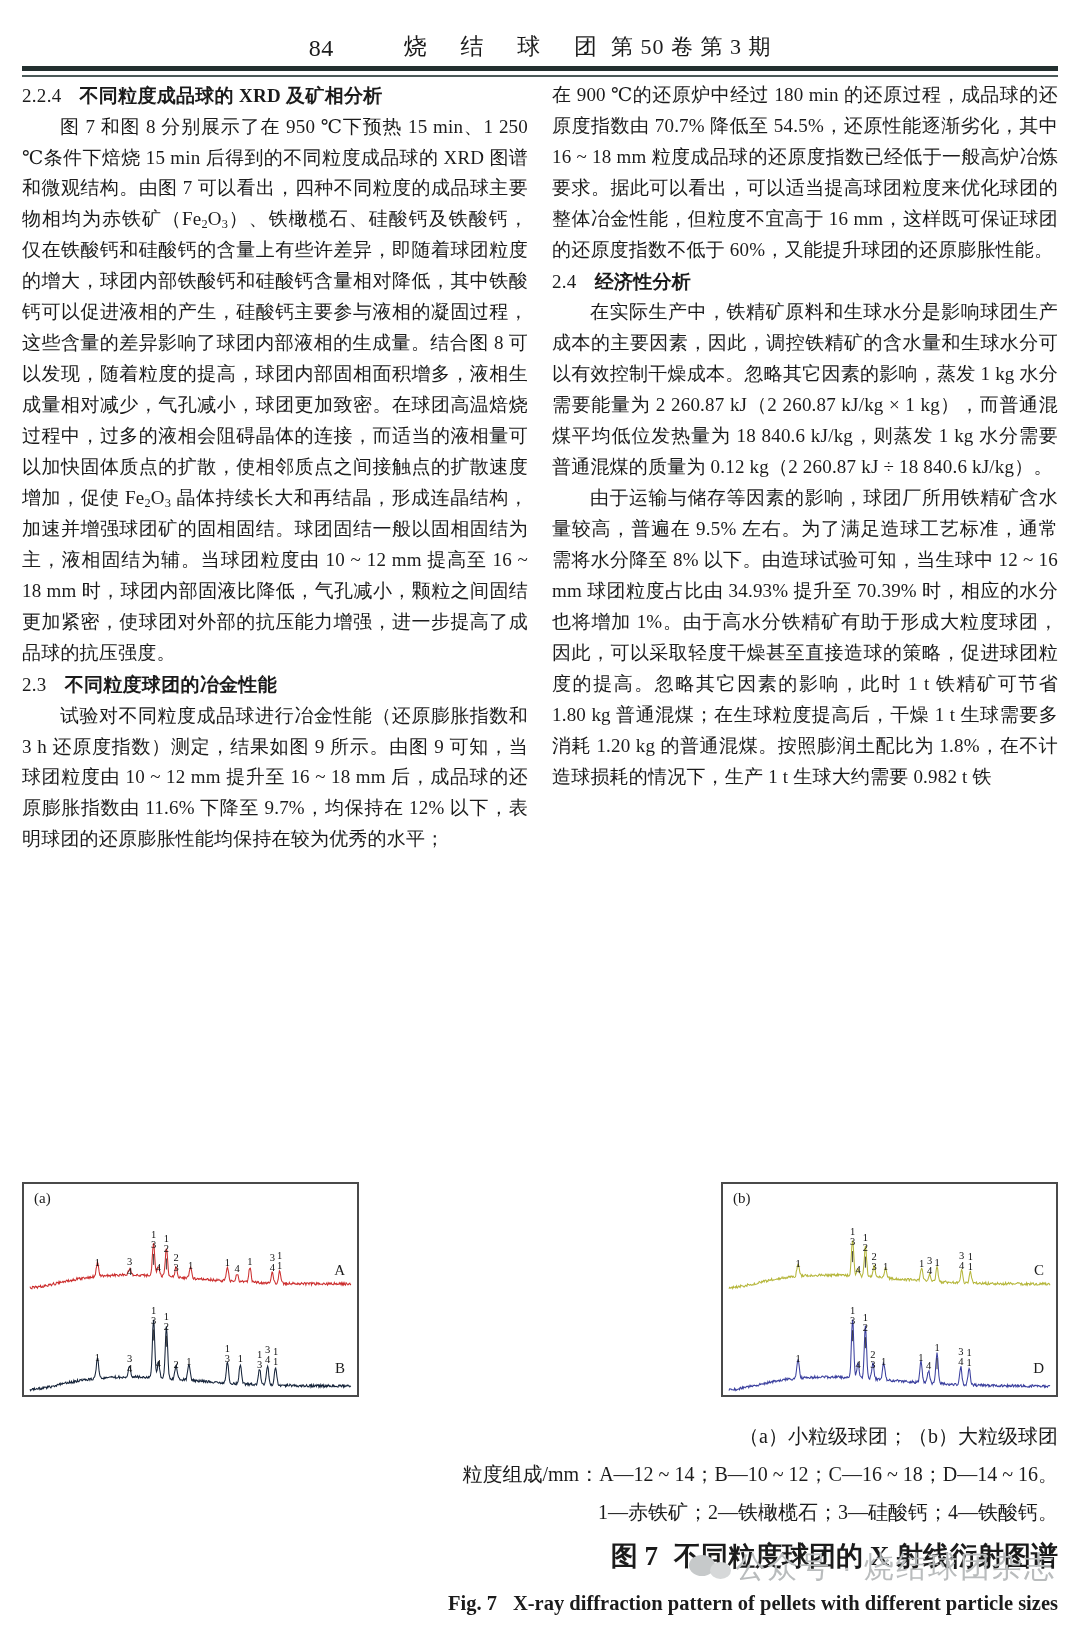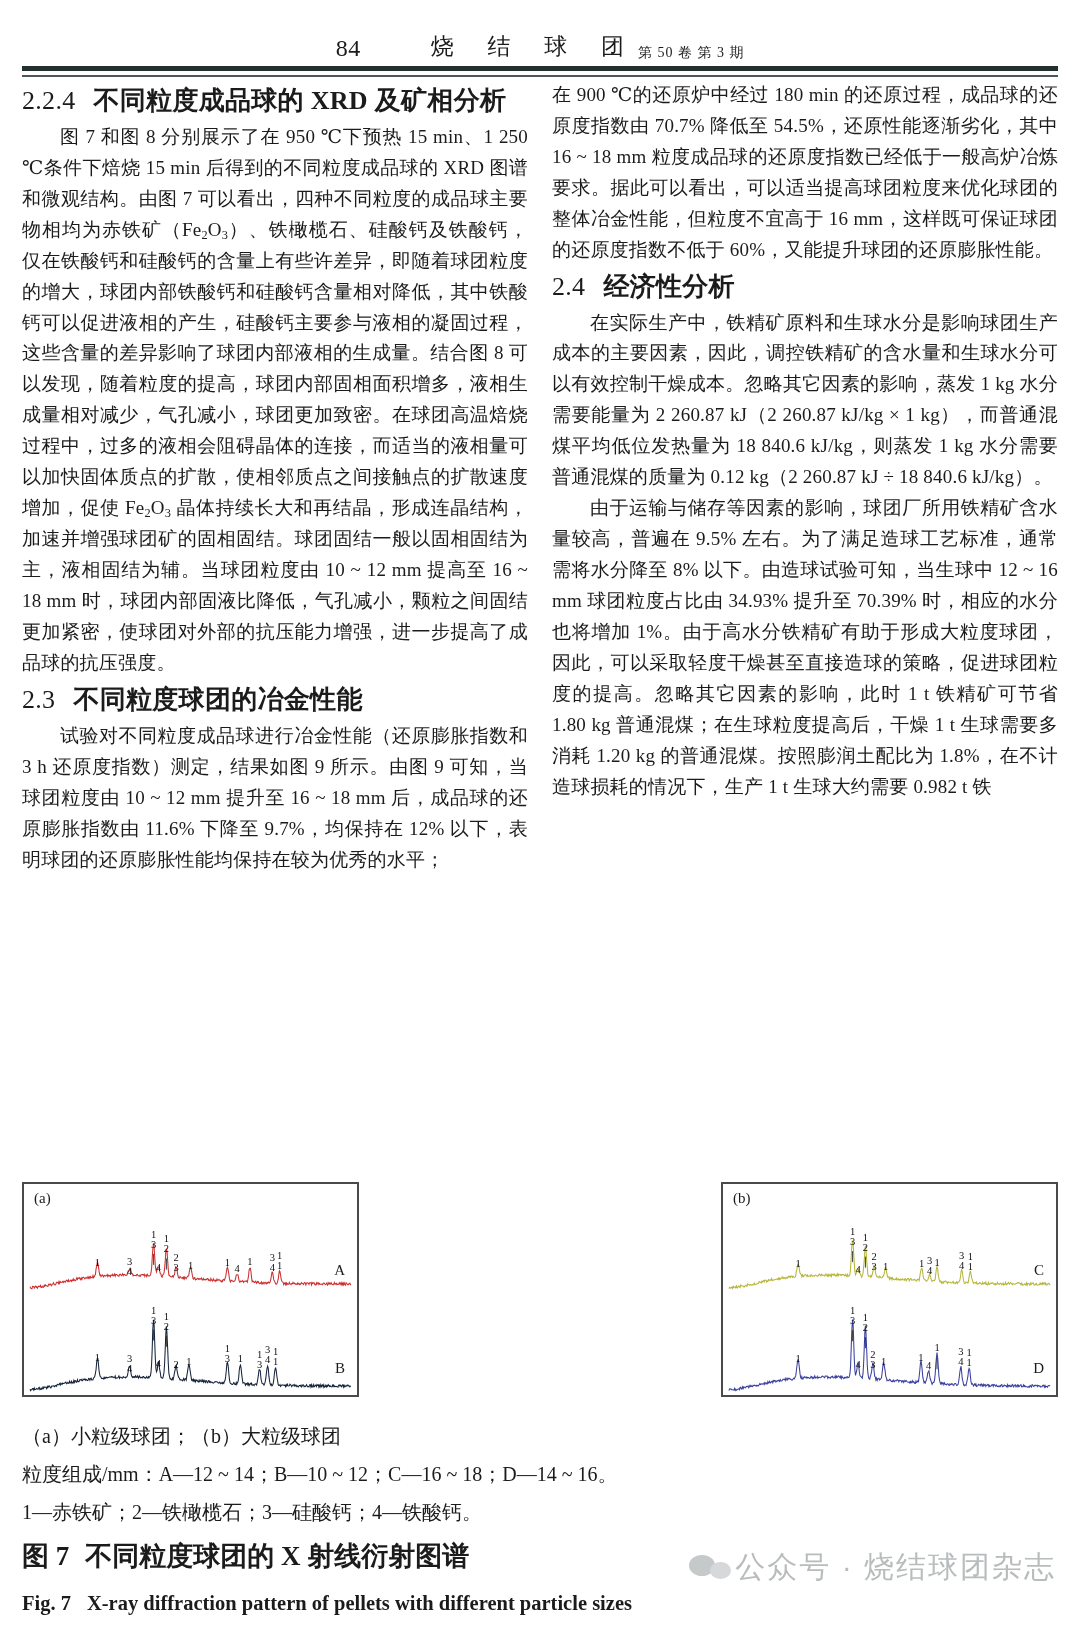--- a/index.html
+++ b/index.html
@@ -26,21 +26,21 @@
     justify-content: center;
     font-size: 23px;
     letter-spacing: .5px;
   }
   .page-header .folio { font-size: 24px; }
   .page-header .journal {
     letter-spacing: 14px;
     font-size: 23px;
     margin-left: 70px;
   }
-  .page-header .issue { font-size: 14px; letter-spacing: 1px; }
+  .page-header .issue { font-size: 22px; letter-spacing: 1px; }
 
   .rule-group {
     position: absolute;
     left: 22px; right: 22px;
     top: 66px;
   }
   .rule-thick { height: 5px; background: #23302f; }
   .rule-gap   { height: 4px; background: #ffffff; }
   .rule-thin  { height: 2px; background: #4b5a59; }
 
@@ -48,21 +48,21 @@
   .columns {
     position: absolute;
     top: 80px; left: 22px;
     width: 1036px;
     display: flex;
     gap: 24px;
   }
   .col { width: 506px; }
 
   .sec-head {
-    font-size: 26px;
+    font-size: 19px;
     font-weight: bold;
     margin: 2px 0 2px 0;
     letter-spacing: .3px;
     line-height: 1.45;
   }
   .sec-head .num { font-weight: normal; }
   .sec-head .gap { display:inline-block; width: 18px; }
 
   p.body-par {
     font-size: 19px;
@@ -108,21 +108,21 @@
   .trace-label {
     position: absolute;
     right: 12px;
     font-size: 15px;
   }
   .panel svg { display: block; }
 
   
   .caption-block {
     margin-top: 20px;
-    text-align: left;
+    text-align: right;
     font-size: 20px;
     line-height: 1.9;
   }
   .cap-line { white-space: nowrap; }
   .cap-fig-cn { font-weight: bold; font-size: 27px; }
   .cap-fig-en {
     font-weight: bold;
     font-size: 20.5px;
     font-family: Liberation Serif, serif;
     margin-top: 2px;

